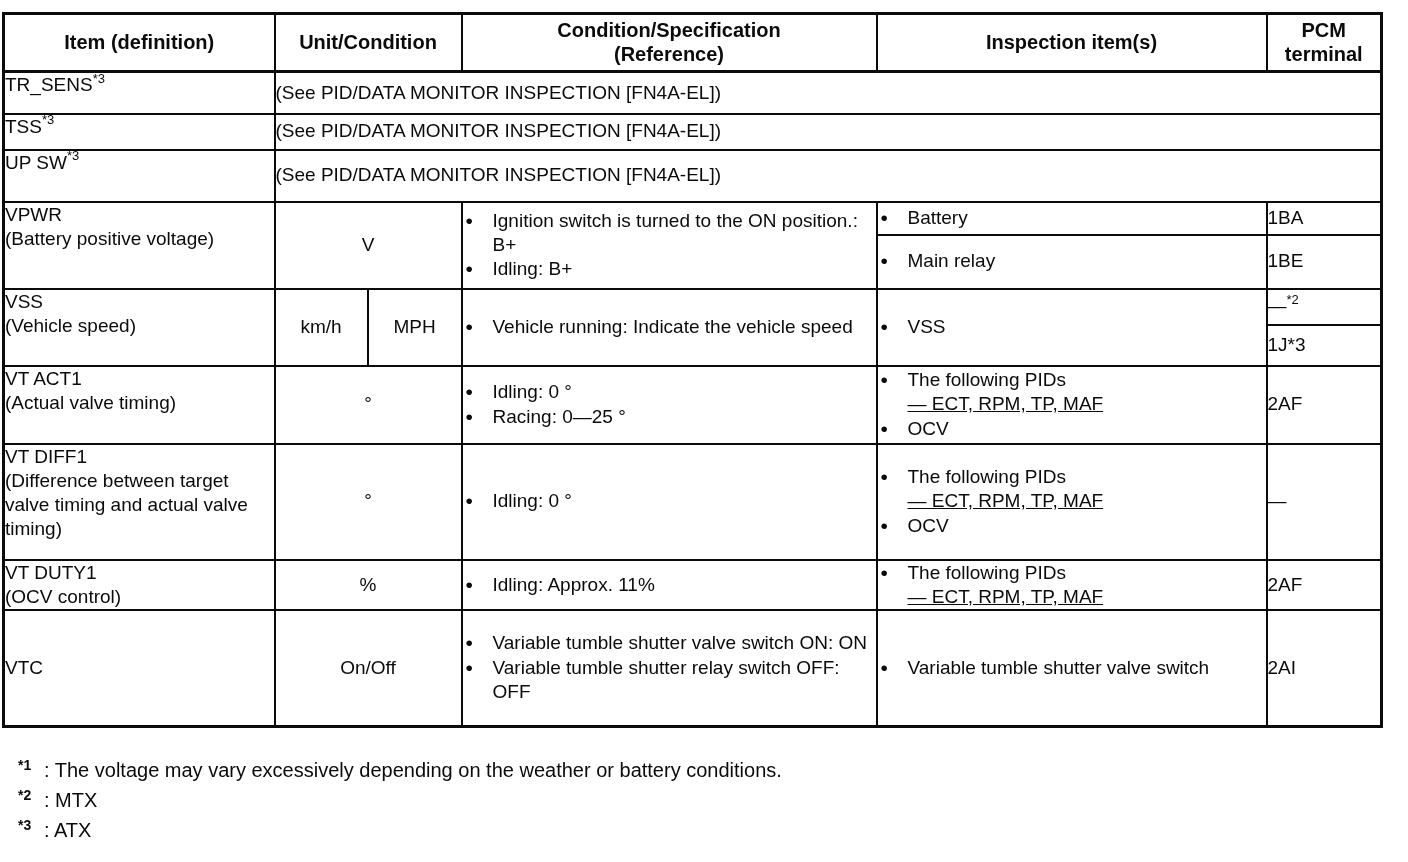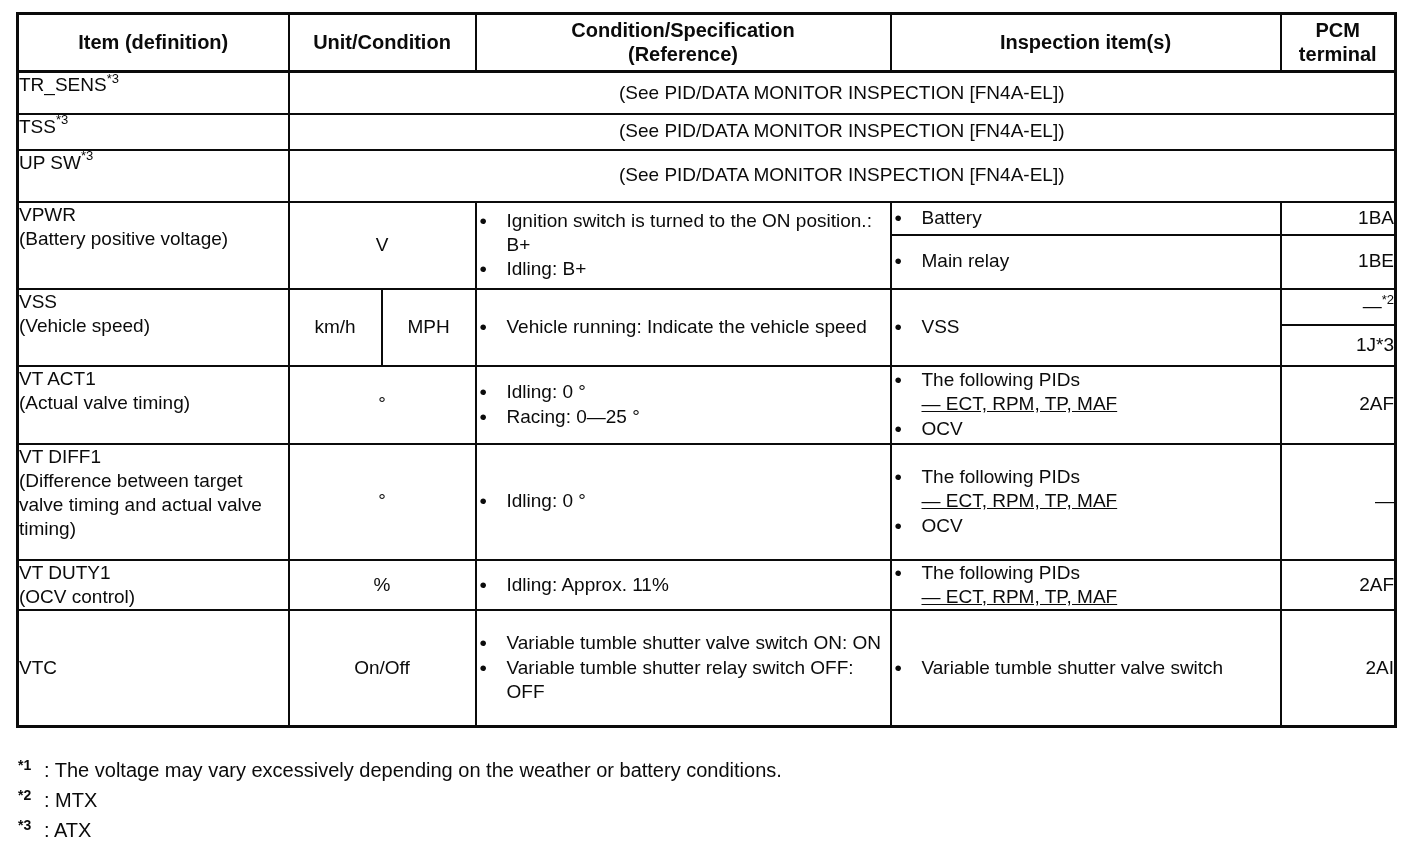--- a/index.html
+++ b/index.html
@@ -11,21 +11,21 @@
     position: relative;
     width: 1408px;
     height: 862px;
     font-family: "Liberation Sans", sans-serif;
     color: #0b0b0b;
     overflow: hidden;
   }
 
   table.pcm-table {
     position: absolute;
-    left: 16px;
+    left: 2px;
     top: 12px;
     border-collapse: collapse;
     table-layout: fixed;
     border: 3px solid #0b0b0b;
   }
   .pcm-table th, .pcm-table td {
     border: 2px solid #0b0b0b;
     padding: 0;
     overflow: hidden;
   }
@@ -48,21 +48,21 @@
   }
 
   
   .item-cell {
     vertical-align: top;
     padding: 7px 28px 4px 9px;
   }
   .item-cell .nm { white-space: nowrap; }
 
   
-  .see-cell { text-align: center; }
+  .see-cell { text-align: left; }
 
   
   .unit-cell { text-align: center; }
 
   
   .cond-cell  { padding: 6px 26px 6px 16px; }
   .insp-cell  { padding: 6px 6px 6px 18px; }
   .bl {
     position: relative;
     padding-left: 30px;
@@ -70,21 +70,21 @@
   .bl::before {
     content: "\2022";
     position: absolute;
     left: 3px;
     top: -1px;
     font-size: 21px;
   }
   .sl { padding-left: 30px; text-decoration: underline; }   
 
   
-  .term-cell { text-align: right; }
+  .term-cell { text-align: left; }
 
   sup.fsup {
     font-size: 13px;
     line-height: 0;
     position: relative;
     top: -1px;
     vertical-align: super;
     letter-spacing: 0;
   }
 

